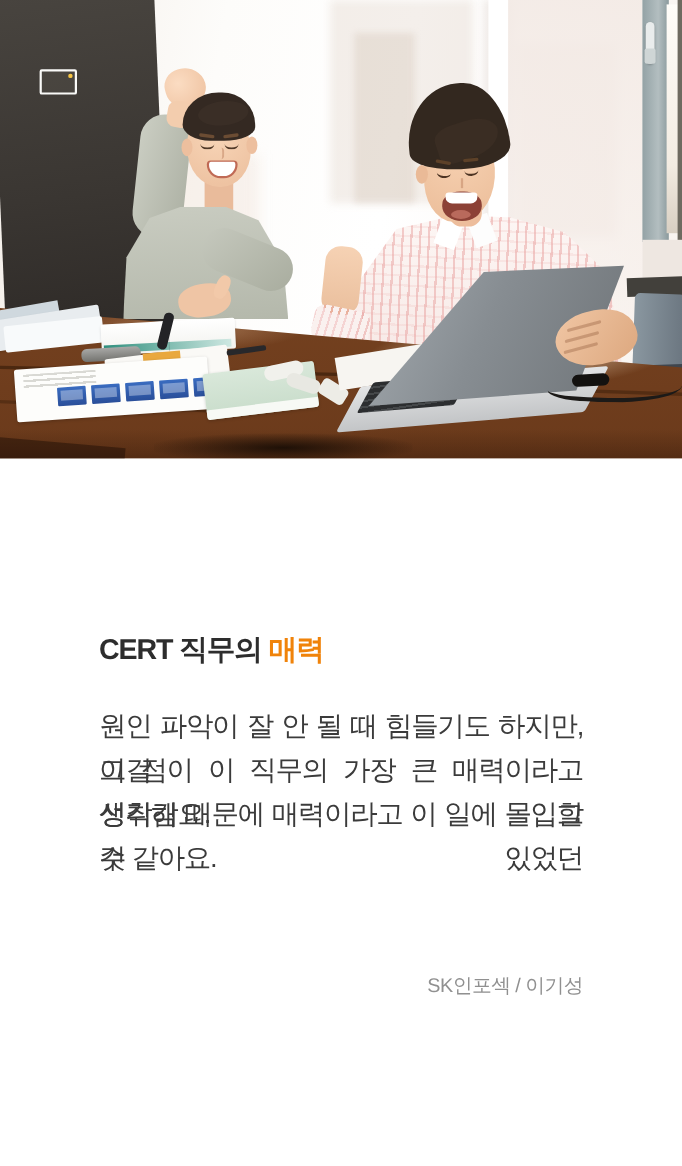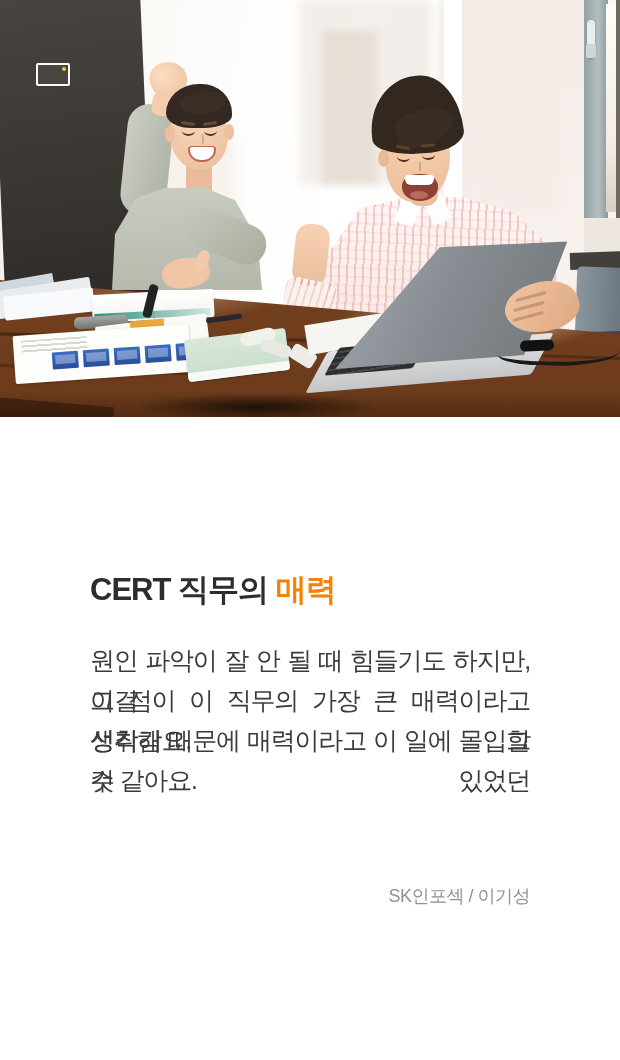--- a/index.html
+++ b/index.html
@@ -159,21 +159,21 @@
   .cable{left:498px;top:336px;width:122px;height:26px;border-bottom:4px solid #1c1a18;
          border-radius:0 0 60% 30%;transform:rotate(2deg);}
   .plug{left:520px;top:340px;width:34px;height:11px;background:#141210;border-radius:6px;transform:rotate(-3deg);}
   .rm-hand-laptop{left:505px;top:282px;width:74px;height:50px;border-radius:45% 55% 40% 60%;transform:rotate(-18deg);
                   background:linear-gradient(140deg,#f0c6a4,#dda87f);}
   .finger{width:32px;height:3px;background:rgba(140,85,55,.35);border-radius:2px;transform:rotate(-15deg);}
   .f1{left:515px;top:295px;} .f2{left:513px;top:305px;} .f3{left:512px;top:315px;}
 
   
   .heading{left:90px;top:570px;width:440px;height:40px;line-height:40px;margin:0;
-           font-size:31px;font-weight:700;letter-spacing:-1px;color:#2d2d2d;}
+           font-size:26px;font-weight:700;letter-spacing:-1px;color:#2d2d2d;}
   .heading .hl{color:#F0830A;}
   .body-block{left:90px;top:640px;width:440px;color:#3b3b3b;font-size:25px;letter-spacing:-1.2px;word-break:keep-all;}
   .bline{height:40px;line-height:40px;text-align:justify;text-align-last:justify;white-space:normal;}
   .bline.last{text-align-last:left;}
   .bline .b{font-weight:700;}
   .attribution{left:90px;top:884px;width:440px;text-align:right;font-size:18px;letter-spacing:-0.5px;color:#909090;}
 </style>
 </head>
 <body>
 

